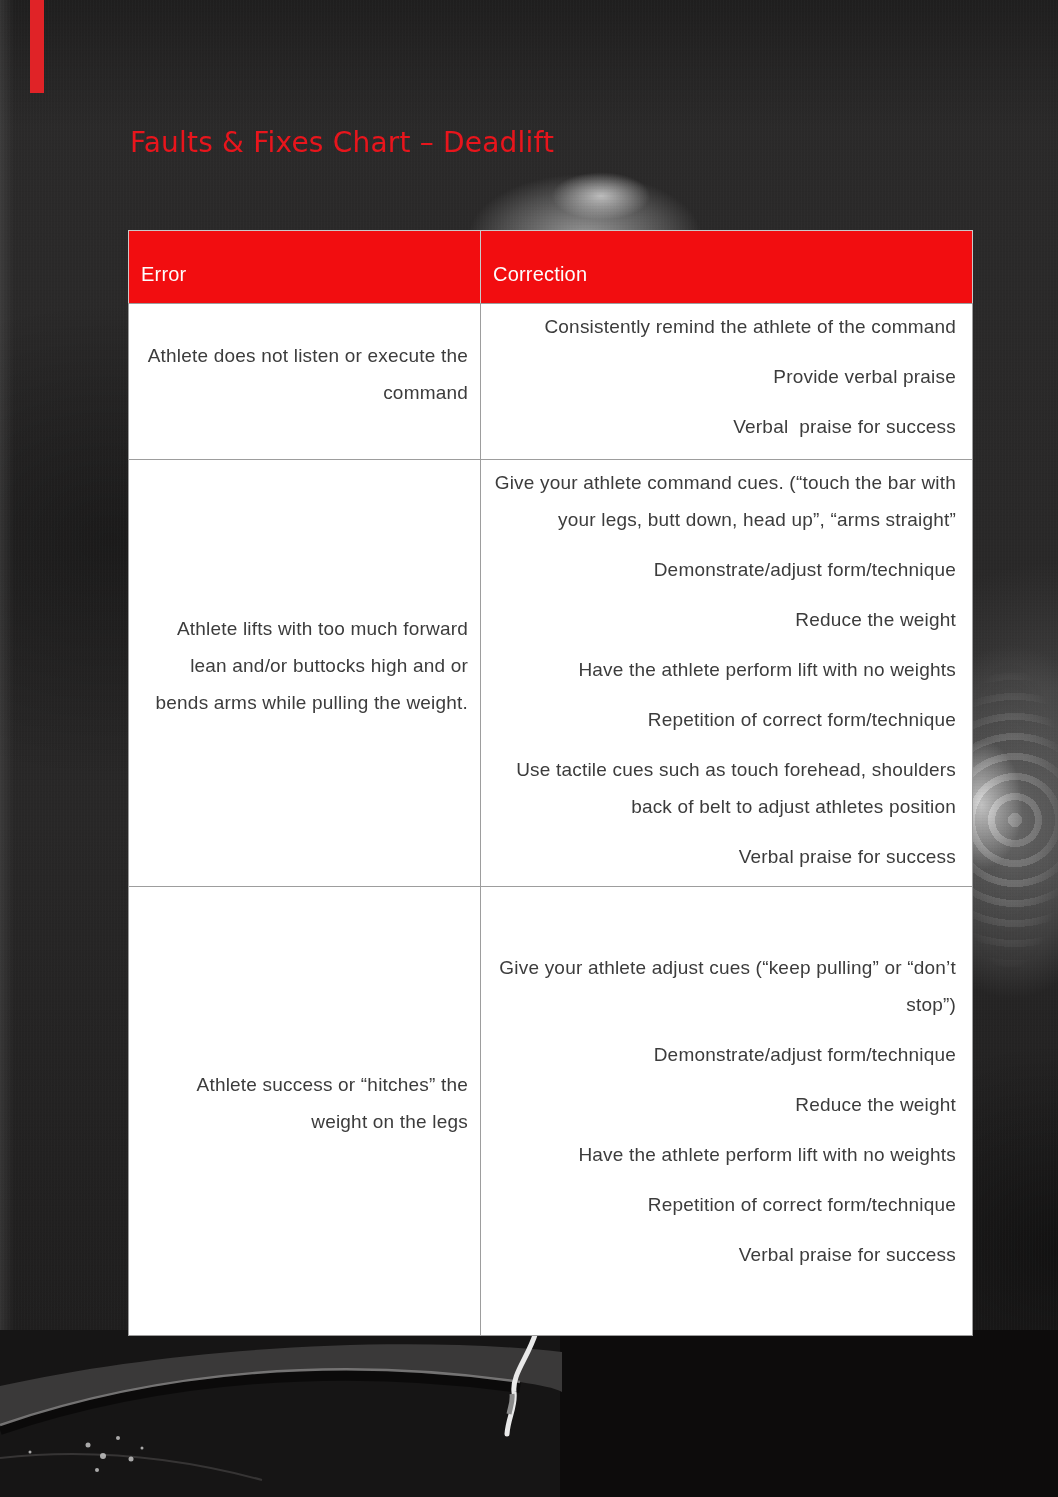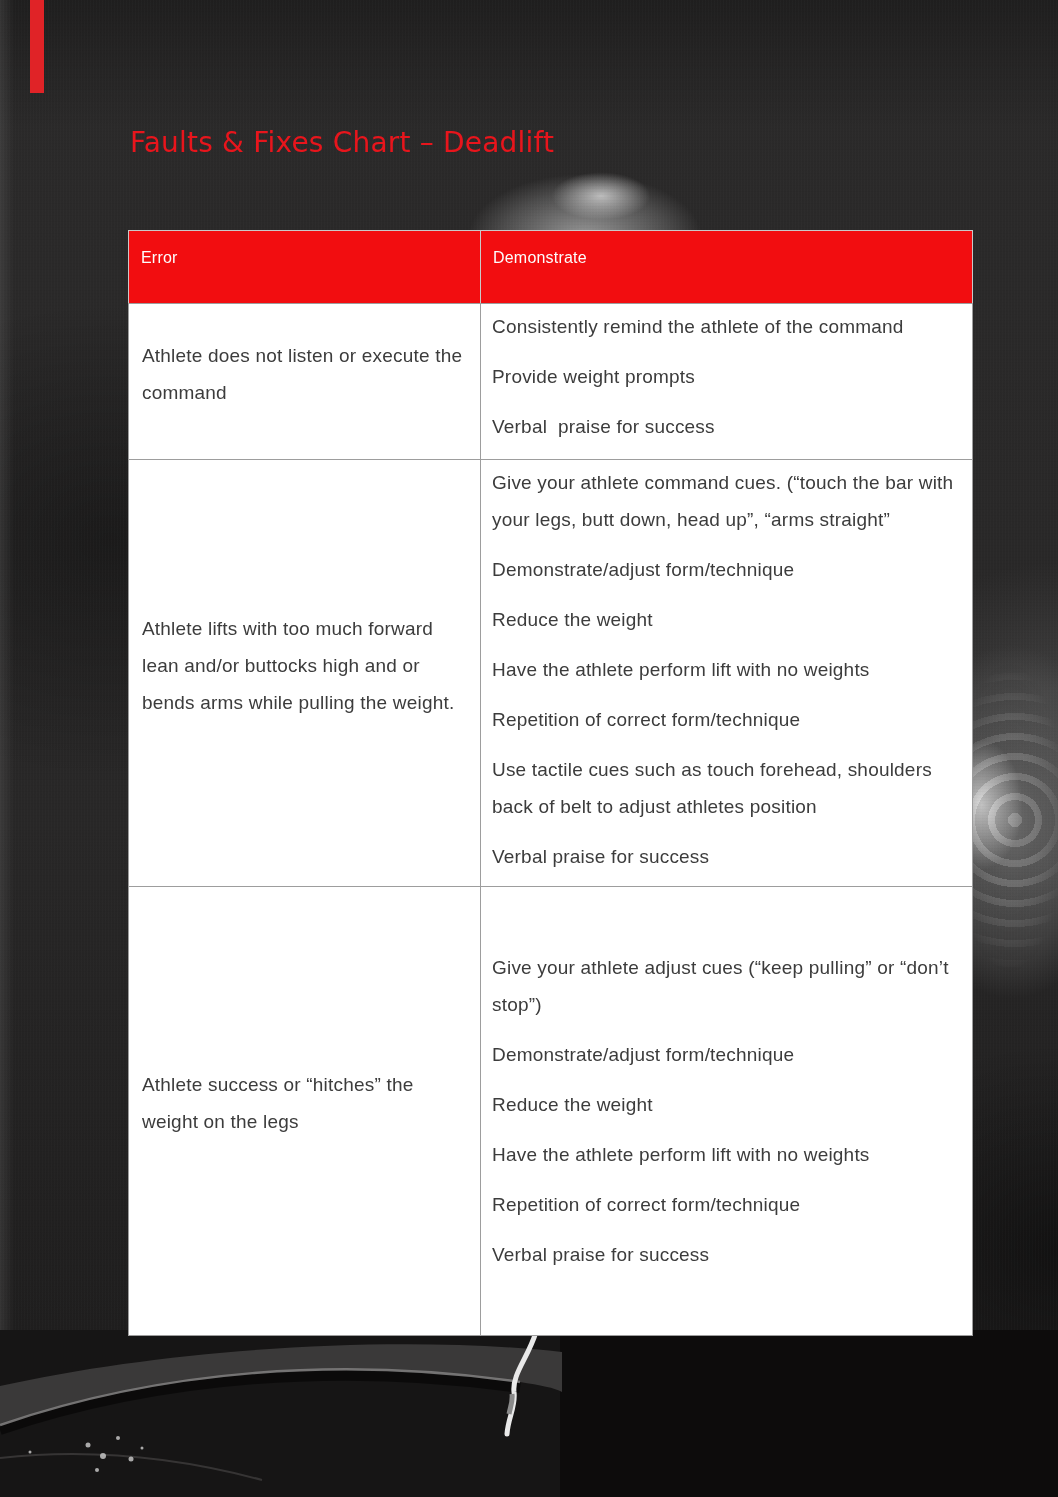--- a/index.html
+++ b/index.html
@@ -57,31 +57,31 @@
   .doc-table col.c1{width:352px;}
   .doc-table col.c2{width:492px;}
   .doc-table th,.doc-table td{
     border:1px solid #9d9d9d;
     font-size:19px;line-height:37px;letter-spacing:0.2px;
     color:#3c3c3c;text-align:left;
   }
   .doc-table thead th{
     background:#f20d10;color:#fdfdfd;
     height:73px;box-sizing:border-box;
-    vertical-align:top;padding:12px 12px 0 12px;
-    font-size:16px;font-weight:500;line-height:30px;
+    vertical-align:top;padding:28px 12px 0 12px;
+    font-size:20px;font-weight:500;line-height:30px;
     border-color:#c9c9c9;border-bottom-color:#9d9d9d;
   }
   .doc-table tbody tr.r0{height:156px;}
   .doc-table tbody tr.r1{height:427px;}
   .doc-table tbody tr.r2{height:449px;}
   td.error{vertical-align:middle;padding:0 12px 16px 13px;}
   td.corr{vertical-align:top;padding:4px 16px 4px 11px;}
   tr.r2 td.corr{vertical-align:middle;}
-  .doc-table p{margin:0 0 13px 0;white-space:pre-wrap;}
+  .doc-table p{margin:0 0 13px 0;white-space:pre-wrap;text-align:right;}
   .doc-table p:last-child{margin-bottom:0;}
 </style>
 </head>
 <body>
 
 <div class="page">
 
   <div class="photo"></div>
   <div class="swirl"></div>
 
@@ -110,31 +110,31 @@
   <h1 class="title">Faults &amp; Fixes Chart – Deadlift</h1>
 
   <table class="doc-table">
     <colgroup>
         <col class="c1">
         <col class="c2">
       </colgroup>
     <thead>
       <tr>
         <th>Error</th>
-        <th>Demonstrate</th>
+        <th>Correction</th>
       </tr>
     </thead>
     <tbody>
       <tr class="r0">
         <td class="error">
           <p>Athlete does not listen or execute the command</p>
         </td>
         <td class="corr">
           <p>Consistently remind the athlete of the command</p>
-          <p>Provide weight prompts</p>
+          <p>Provide verbal praise</p>
           <p>Verbal  praise for success</p>
         </td>
       </tr>
       <tr class="r1">
         <td class="error">
           <p>Athlete lifts with too much forward lean and/or buttocks high and or bends arms while pulling the weight.</p>
         </td>
         <td class="corr">
           <p>Give your athlete command cues. (“touch the bar with your legs, butt down, head up”, “arms straight”</p>
           <p>Demonstrate/adjust form/technique</p>

